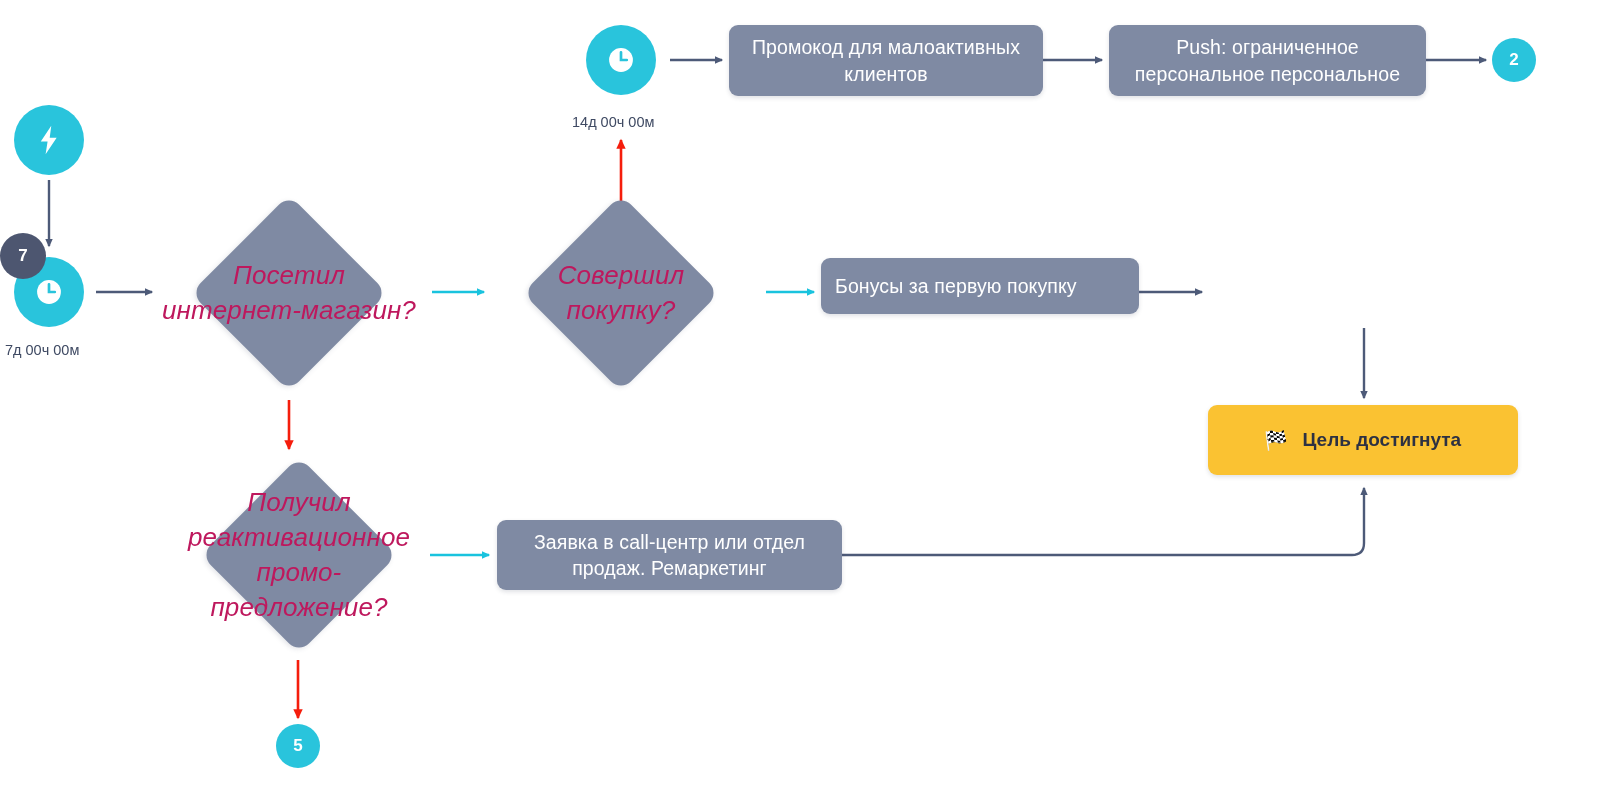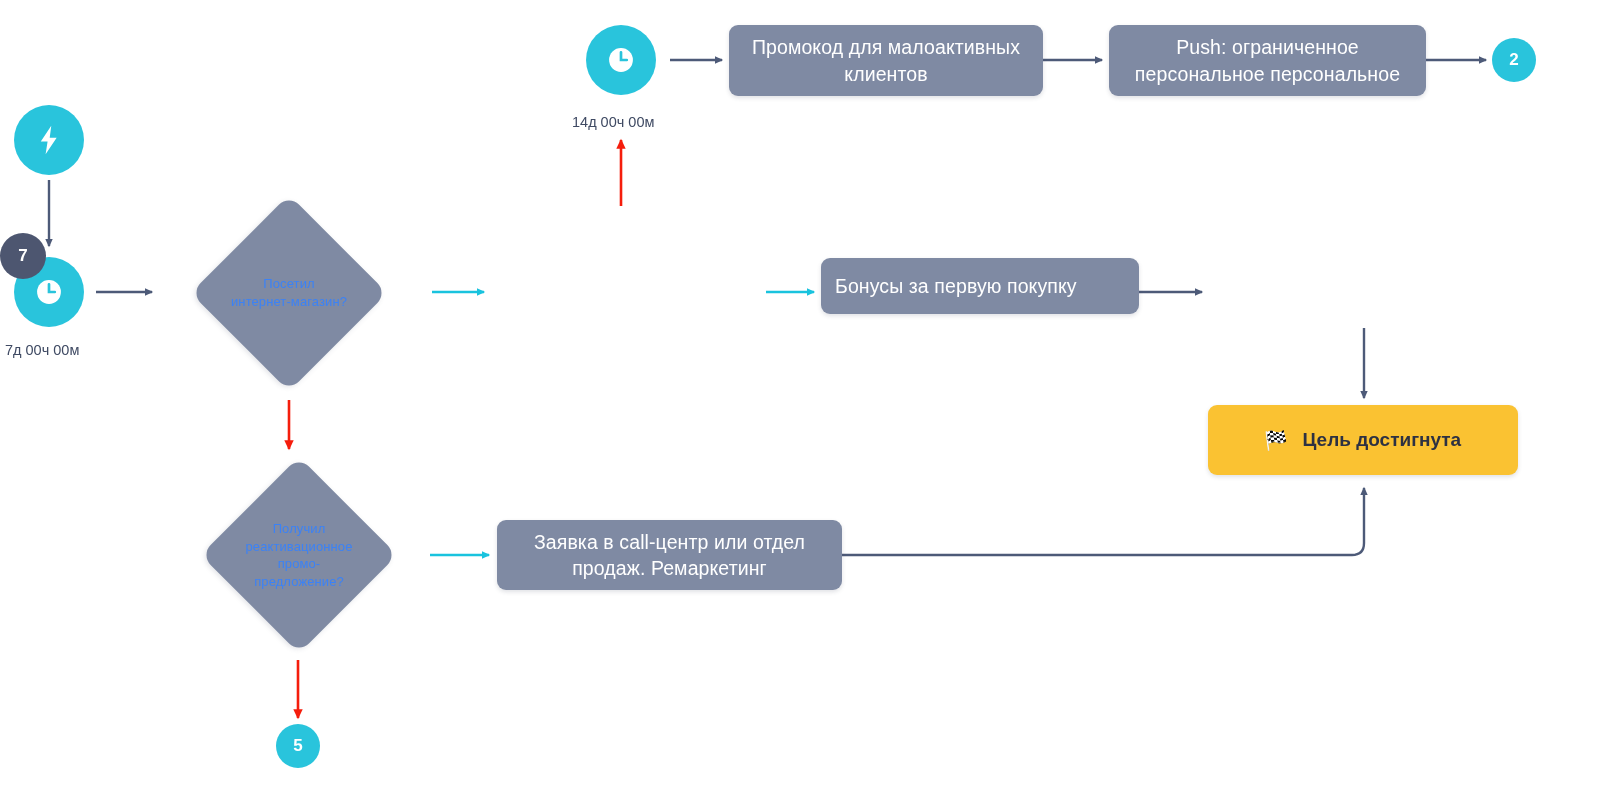--- a/index.html
+++ b/index.html
@@ -70,25 +70,26 @@
     background: #7f8aa3;
     transform: translate(-50%,-50%) rotate(45deg);
     box-shadow: 0 2px 5px rgba(60,70,95,.15);
   }
   .diamond-label {
     position: absolute;
     left: 50%; top: 50%;
     transform: translate(-50%,-50%);
     width: 300px;
     text-align: center;
-    color: #3b82f6;
-    font-size: 13px;
+    color: #be185d;
+    font-size: 26px;
     line-height: 1.35;
     letter-spacing: .1px;
     white-space: pre-line;
+    font-style: italic;
   }
 
   
   .circ {
     position: absolute;
     border-radius: 50%;
     background: #29c4dc;
     display: flex;
     align-items: center;
     justify-content: center;
@@ -192,20 +193,25 @@
     </span>
   </div>
   <div class="timer-label" style="left:572px; top:114px;">14д 00ч 00м</div>
 
   <div class="diamond-wrap" style="left:166px; top:195px; width:246px; height:196px;">
     <div class="diamond-shape" style="width:139px; height:139px;"></div>
     <div class="diamond-label">Посетил
 интернет-магазин?</div>
   </div>
 
+  <div class="diamond-wrap" style="left:498px; top:195px; width:246px; height:196px;">
+    <div class="diamond-shape" style="width:139px; height:139px;"></div>
+    <div class="diamond-label">Совершил
+покупку?</div>
+  </div>
 
   <div class="diamond-wrap" style="left:176px; top:457px; width:246px; height:196px;">
     <div class="diamond-shape" style="width:139px; height:139px;"></div>
     <div class="diamond-label">Получил
 реактивационное
 промо-
 предложение?</div>
   </div>
 
   <div class="node proc" style="left:729px; top:25px; width:314px; height:71px;">

